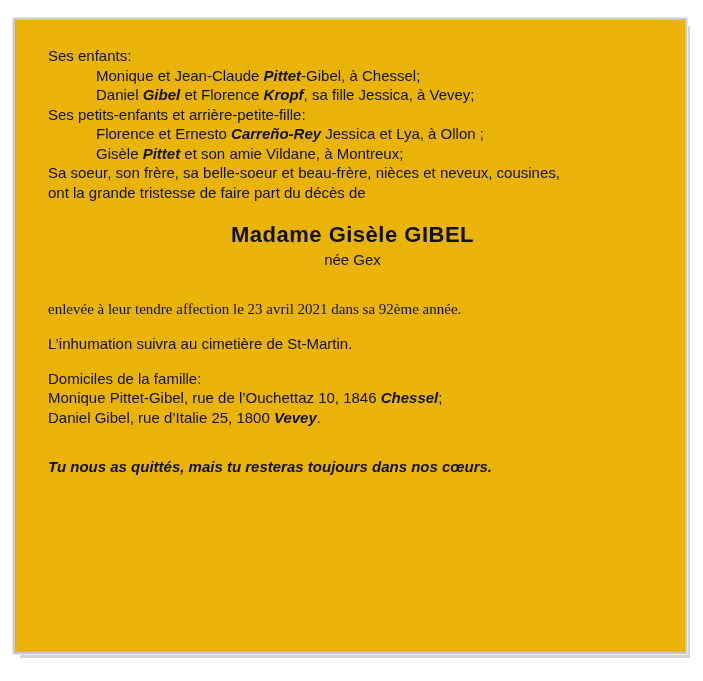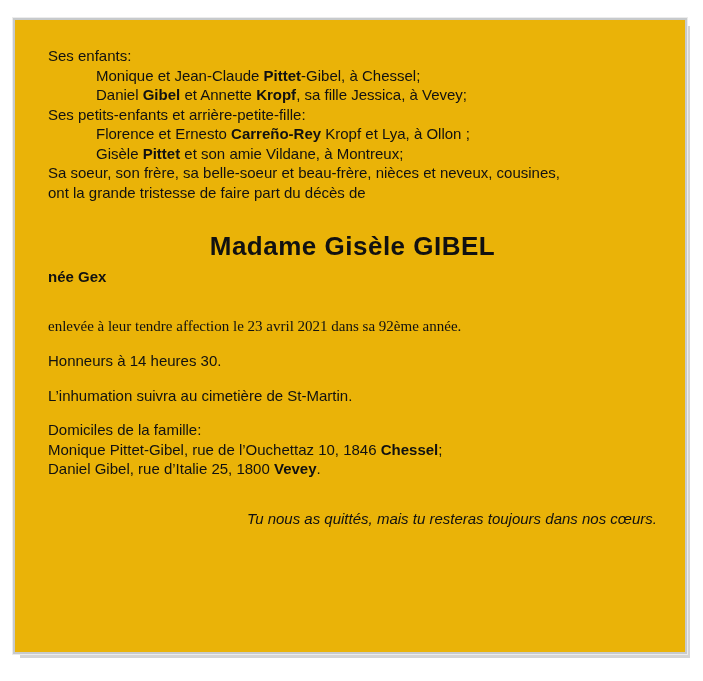--- a/index.html
+++ b/index.html
@@ -35,64 +35,63 @@
     bottom: 0;
     padding: 26px 28px 0 33px;
     font-size: 15px;
     line-height: 19.5px;
   }
   .intro-block { margin: 0; }
   .line { white-space: nowrap; }
   .line.indented { padding-left: 48px; }
   .deceased-title {
     text-align: center;
-    font-size: 26px;
+    font-size: 22px;
     line-height: 30px;
     font-weight: bold;
-    margin-top: 29px;
+    margin-top: 18px;
     letter-spacing: 0.5px;
   }
   .maiden-name {
+    text-align: center;
     font-size: 15px;
     line-height: 19.5px;
-    font-weight: bold;
-    margin-top: 6px;
+    font-weight: normal;
   }
   .para { margin: 0 0 15px 0; }
   .para.first { margin-top: 30px; font-family: Liberation Serif, serif; }
   .addresses-block { margin: 0; }
   .closing {
     margin-top: 30px;
-    text-align: right;
     font-style: italic;
+    font-weight: bold;
   }
-  b, .seg-bold { font-weight: bold; }
+  b, .seg-bold { font-weight: bold; font-style: italic; }
 </style>
 </head>
 <body>
 
 <div class="frame">
   <div class="content">
 
     <div class="intro-block">
       <div class="line"><span>Ses enfants:</span></div>
       <div class="line indented"><span>Monique et Jean-Claude </span><span class="seg-bold">Pittet</span><span>-Gibel, à Chessel;</span></div>
-      <div class="line indented"><span>Daniel </span><span class="seg-bold">Gibel</span><span> et Annette </span><span class="seg-bold">Kropf</span><span>, sa fille Jessica, à Vevey;</span></div>
+      <div class="line indented"><span>Daniel </span><span class="seg-bold">Gibel</span><span> et Florence </span><span class="seg-bold">Kropf</span><span>, sa fille Jessica, à Vevey;</span></div>
       <div class="line"><span>Ses petits-enfants et arrière-petite-fille:</span></div>
-      <div class="line indented"><span>Florence et Ernesto </span><span class="seg-bold">Carreño-Rey</span><span> Kropf et Lya, à Ollon ;</span></div>
+      <div class="line indented"><span>Florence et Ernesto </span><span class="seg-bold">Carreño-Rey</span><span> Jessica et Lya, à Ollon ;</span></div>
       <div class="line indented"><span>Gisèle </span><span class="seg-bold">Pittet</span><span> et son amie Vildane, à Montreux;</span></div>
       <div class="line"><span>Sa soeur, son frère, sa belle-soeur et beau-frère, nièces et neveux, cousines,</span></div>
       <div class="line"><span>ont la grande tristesse de faire part du décès de</span></div>
     </div>
 
     <div class="deceased-title">Madame Gisèle GIBEL</div>
     <div class="maiden-name">née Gex</div>
 
     <p class="para first">enlevée à leur tendre affection le 23 avril 2021 dans sa 92ème année.</p>
-    <p class="para">Honneurs à 14 heures 30.</p>
     <p class="para">L’inhumation suivra au cimetière de St-Martin.</p>
 
     <div class="addresses-block">
       <div class="line"><span>Domiciles de la famille:</span></div>
       <div class="line"><span>Monique Pittet-Gibel, rue de l’Ouchettaz 10, 1846 </span><span class="seg-bold">Chessel</span><span>;</span></div>
       <div class="line"><span>Daniel Gibel, rue d’Italie 25, 1800 </span><span class="seg-bold">Vevey</span><span>.</span></div>
     </div>
 
     <div class="closing">Tu nous as quittés, mais tu resteras toujours dans nos cœurs.</div>
 

